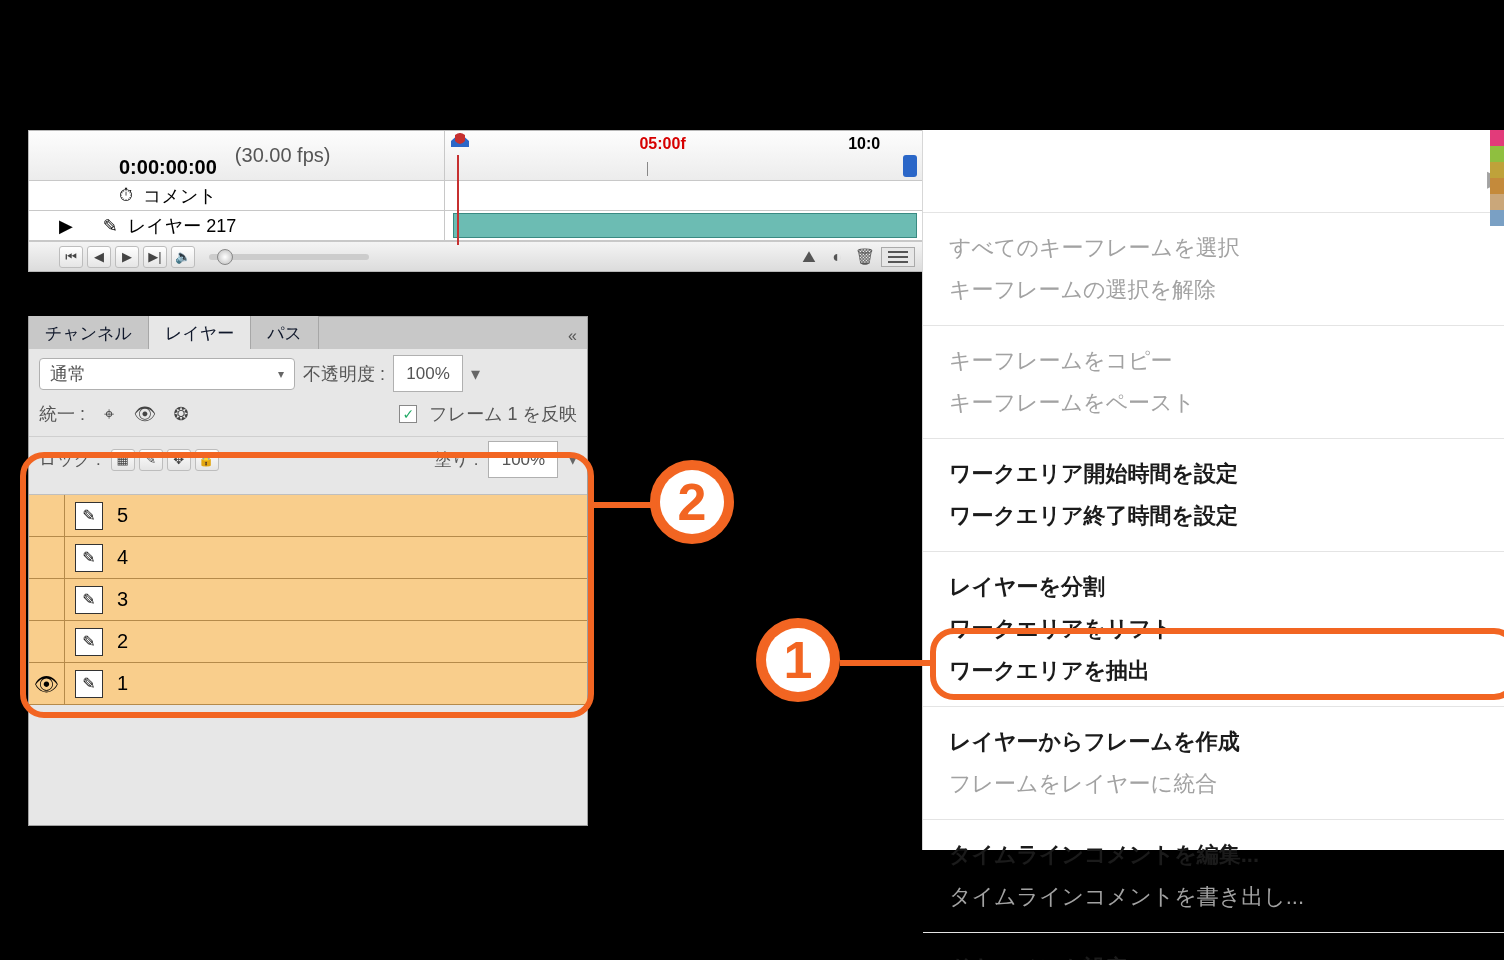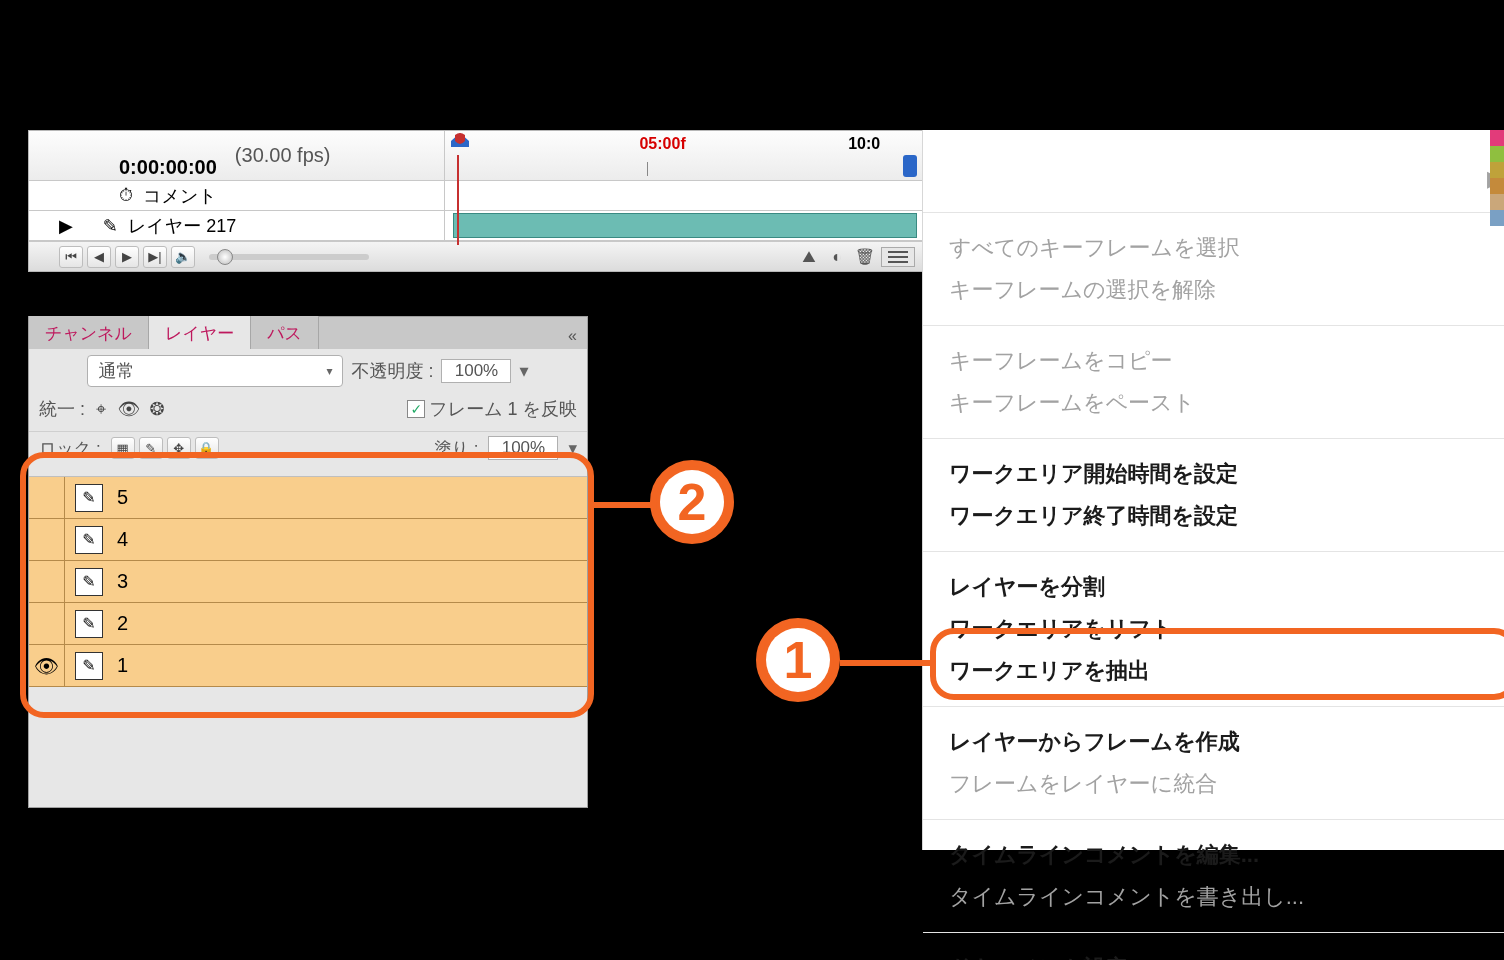--- a/index.html
+++ b/index.html
@@ -164,44 +164,44 @@
   .panel-tabs {
     display: flex;
     background: #c8c8c8;
     height: 32px;
     align-items: flex-end;
   }
   .panel-tab {
     padding: 6px 16px 4px;
     font-size: 17px;
     background: #c8c8c8;
-    color: #be185d;
+    color: #0f172a;
     border-right: 1px solid #a7a7a7;
     margin-top: 32px;
   }
   .panel-tab.active { background: #e7e7e7; }
   .panel-tabs .closer { margin-left: auto; padding: 4px 10px; color:#555; }
 
   .opt-row {
     display: flex; align-items: center; padding: 6px 10px;
-    gap: 8px; font-size: 18px; color: #555; justify-content: center;
+    gap: 8px; font-size: 18px; color: #555;
   }
   .blend-select {
     flex: 0 0 256px; height: 32px;
     background: #fff; border: 1px solid #b0b0b0; border-radius: 4px;
     display: flex; align-items: center; padding: 0 10px; font-size: 18px;
     justify-content: space-between;
   }
   .blend-select .chev { font-size: 12px; color:#666; }
   .pct-box {
-    width: 70px; height: 24px; background: #fff; border: 1px solid #b0b0b0;
+    width: 70px; height: 37px; background: #fff; border: 1px solid #b0b0b0;
     display: inline-flex; align-items: center; justify-content: center;
     font-size: 17px;
   }
-  .opt-row2 { display: flex; align-items: center; padding: 4px 10px 10px; gap: 4px; font-size: 18px; color: #555; text-align: center; }
+  .opt-row2 { display: flex; align-items: center; padding: 4px 10px 10px; gap: 12px; font-size: 18px; color: #555; text-align: center; }
   .opt-row2 .unify-ico { width: 24px; height: 22px; display:inline-flex; align-items:center; justify-content:center; color:#444; }
   .opt-row2 .cb { width: 18px; height: 18px; border: 1px solid #888; background:#fff; display:inline-flex; align-items:center; justify-content:center; color:#2a6; font-size:14px; }
 
   .lock-row {
     display: flex; align-items: center; padding: 4px 10px 16px;
     gap: 10px; font-size: 17px; color: #555;
     border-top: 1px solid #cfcfcf;
   }
   .locks { display:flex; gap:4px; }
   .lock-btn { width:24px; height:22px; border:1px solid #bdbdbd; background:linear-gradient(#fff,#e5e5e5); border-radius:3px; display:inline-flex; align-items:center; justify-content:center; font-size:13px; color:#444;}

